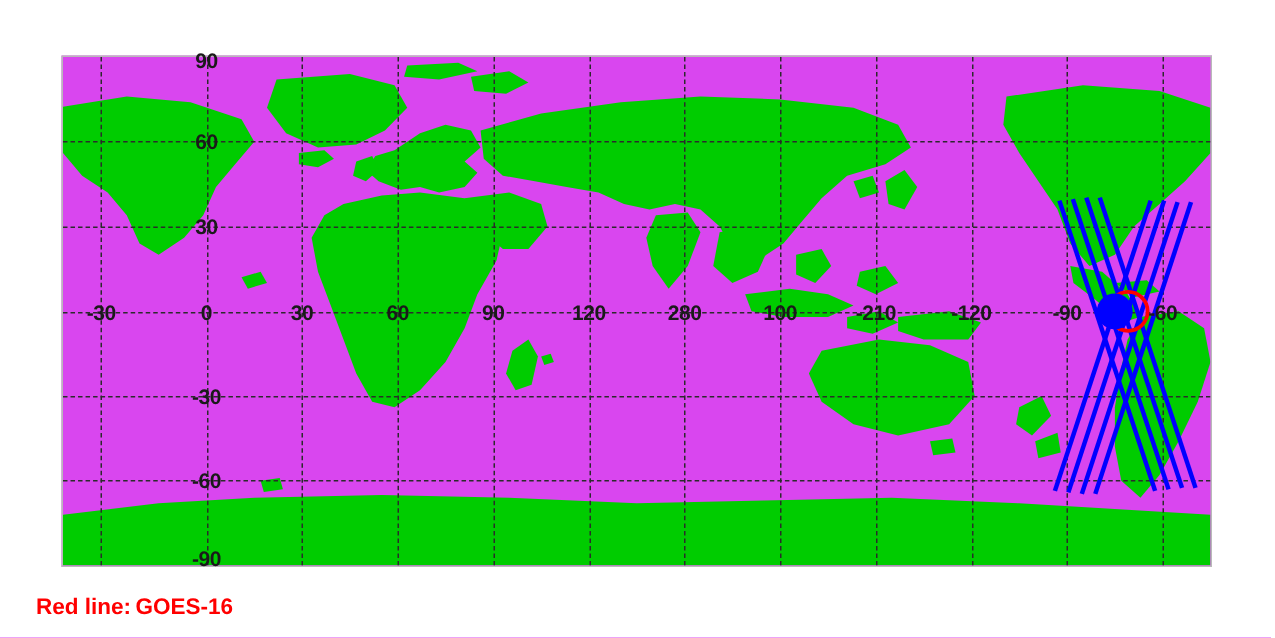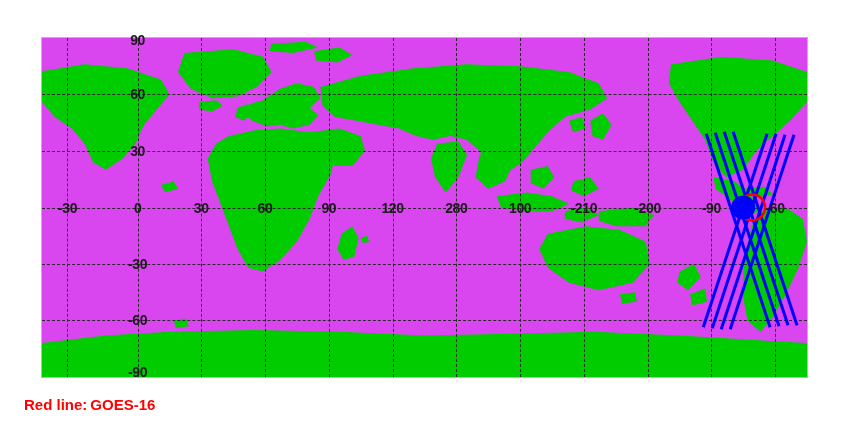--- a/index.html
+++ b/index.html
@@ -172,21 +172,21 @@
   <span class="lbl lat" style="left:12.5%;top:98.5%">-90</span>
 
   <span class="lbl lon" style="left:3.333%;top:50%">-30</span>
   <span class="lbl lon" style="left:20.833%;top:50%">30</span>
   <span class="lbl lon" style="left:29.166%;top:50%">60</span>
   <span class="lbl lon" style="left:37.5%;top:50%">90</span>
   <span class="lbl lon" style="left:45.833%;top:50%">120</span>
   <span class="lbl lon" style="left:54.166%;top:50%">280</span>
   <span class="lbl lon" style="left:62.5%;top:50%">100</span>
   <span class="lbl lon" style="left:70.833%;top:50%">-210</span>
-  <span class="lbl lon" style="left:79.166%;top:50%">-200</span>
+  <span class="lbl lon" style="left:79.166%;top:50%">-120</span>
   <span class="lbl lon" style="left:87.5%;top:50%">-90</span>
   <span class="lbl lon" style="left:95.833%;top:50%">-60</span>
 </div>
 
 <div id="legend">
   <span class="leg" id="legend-goes" style="color:#ff0000">
     <span class="k">Red line:</span><span>GOES-16</span>
   </span>
 
 

